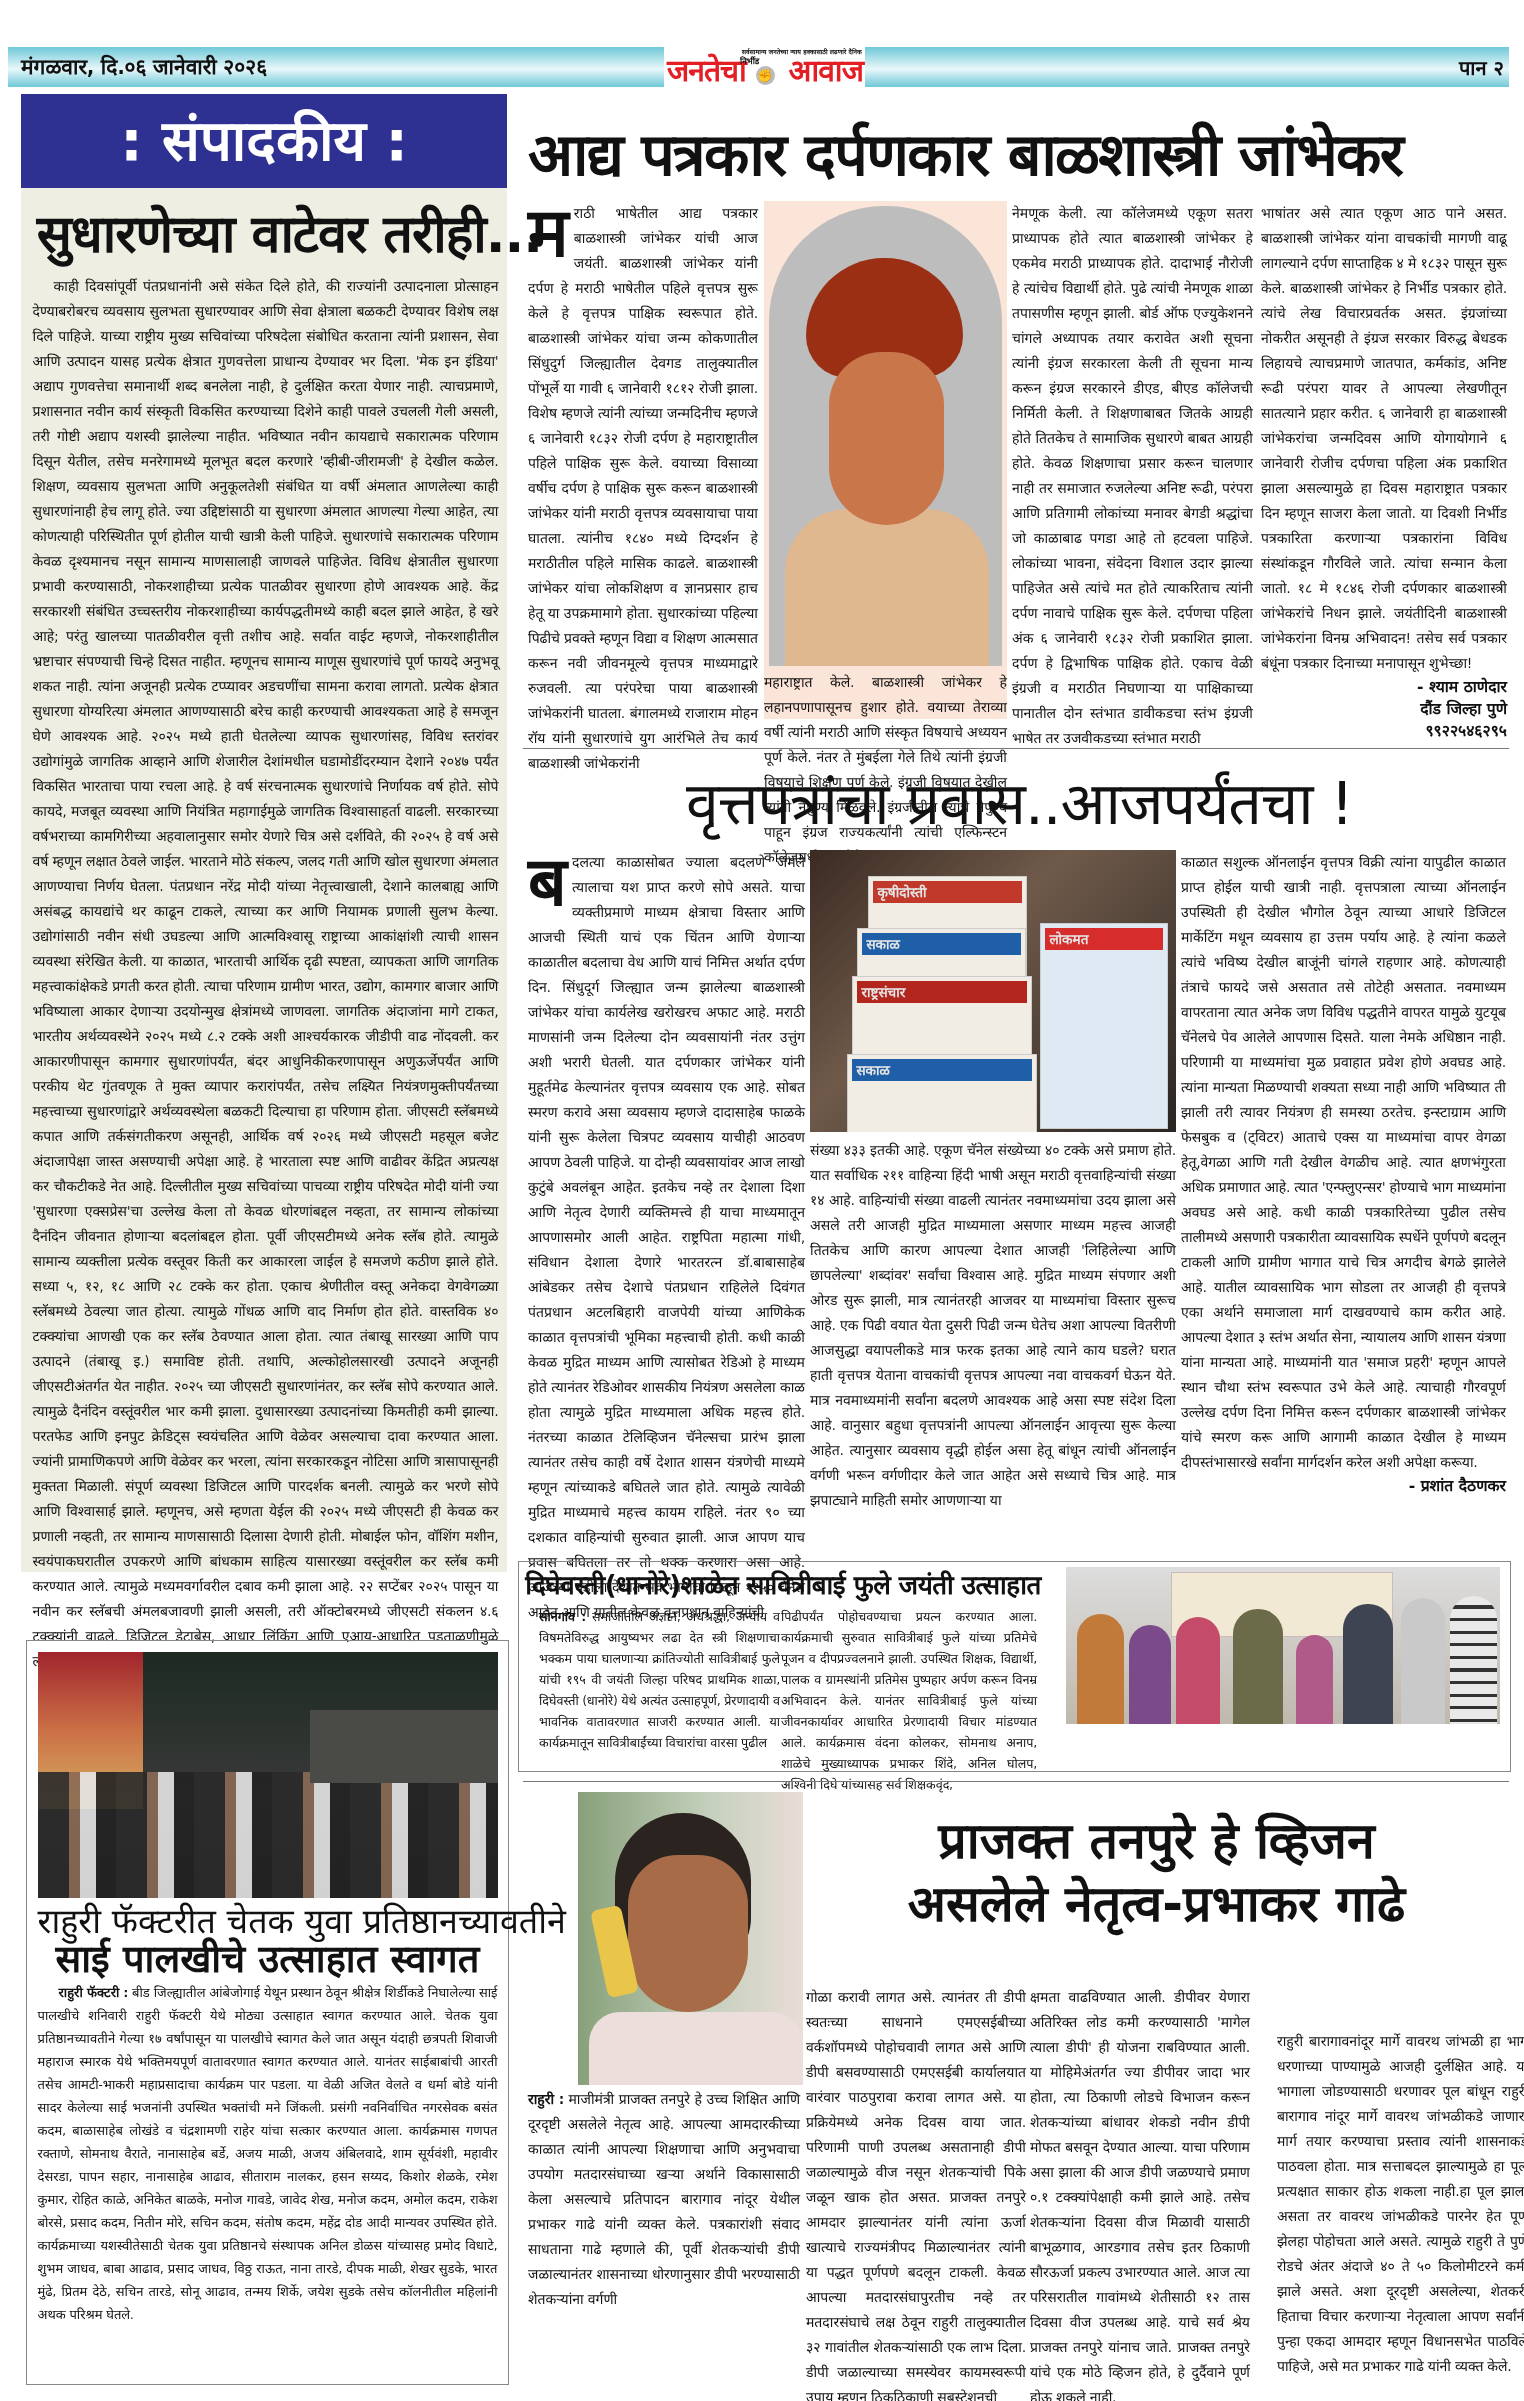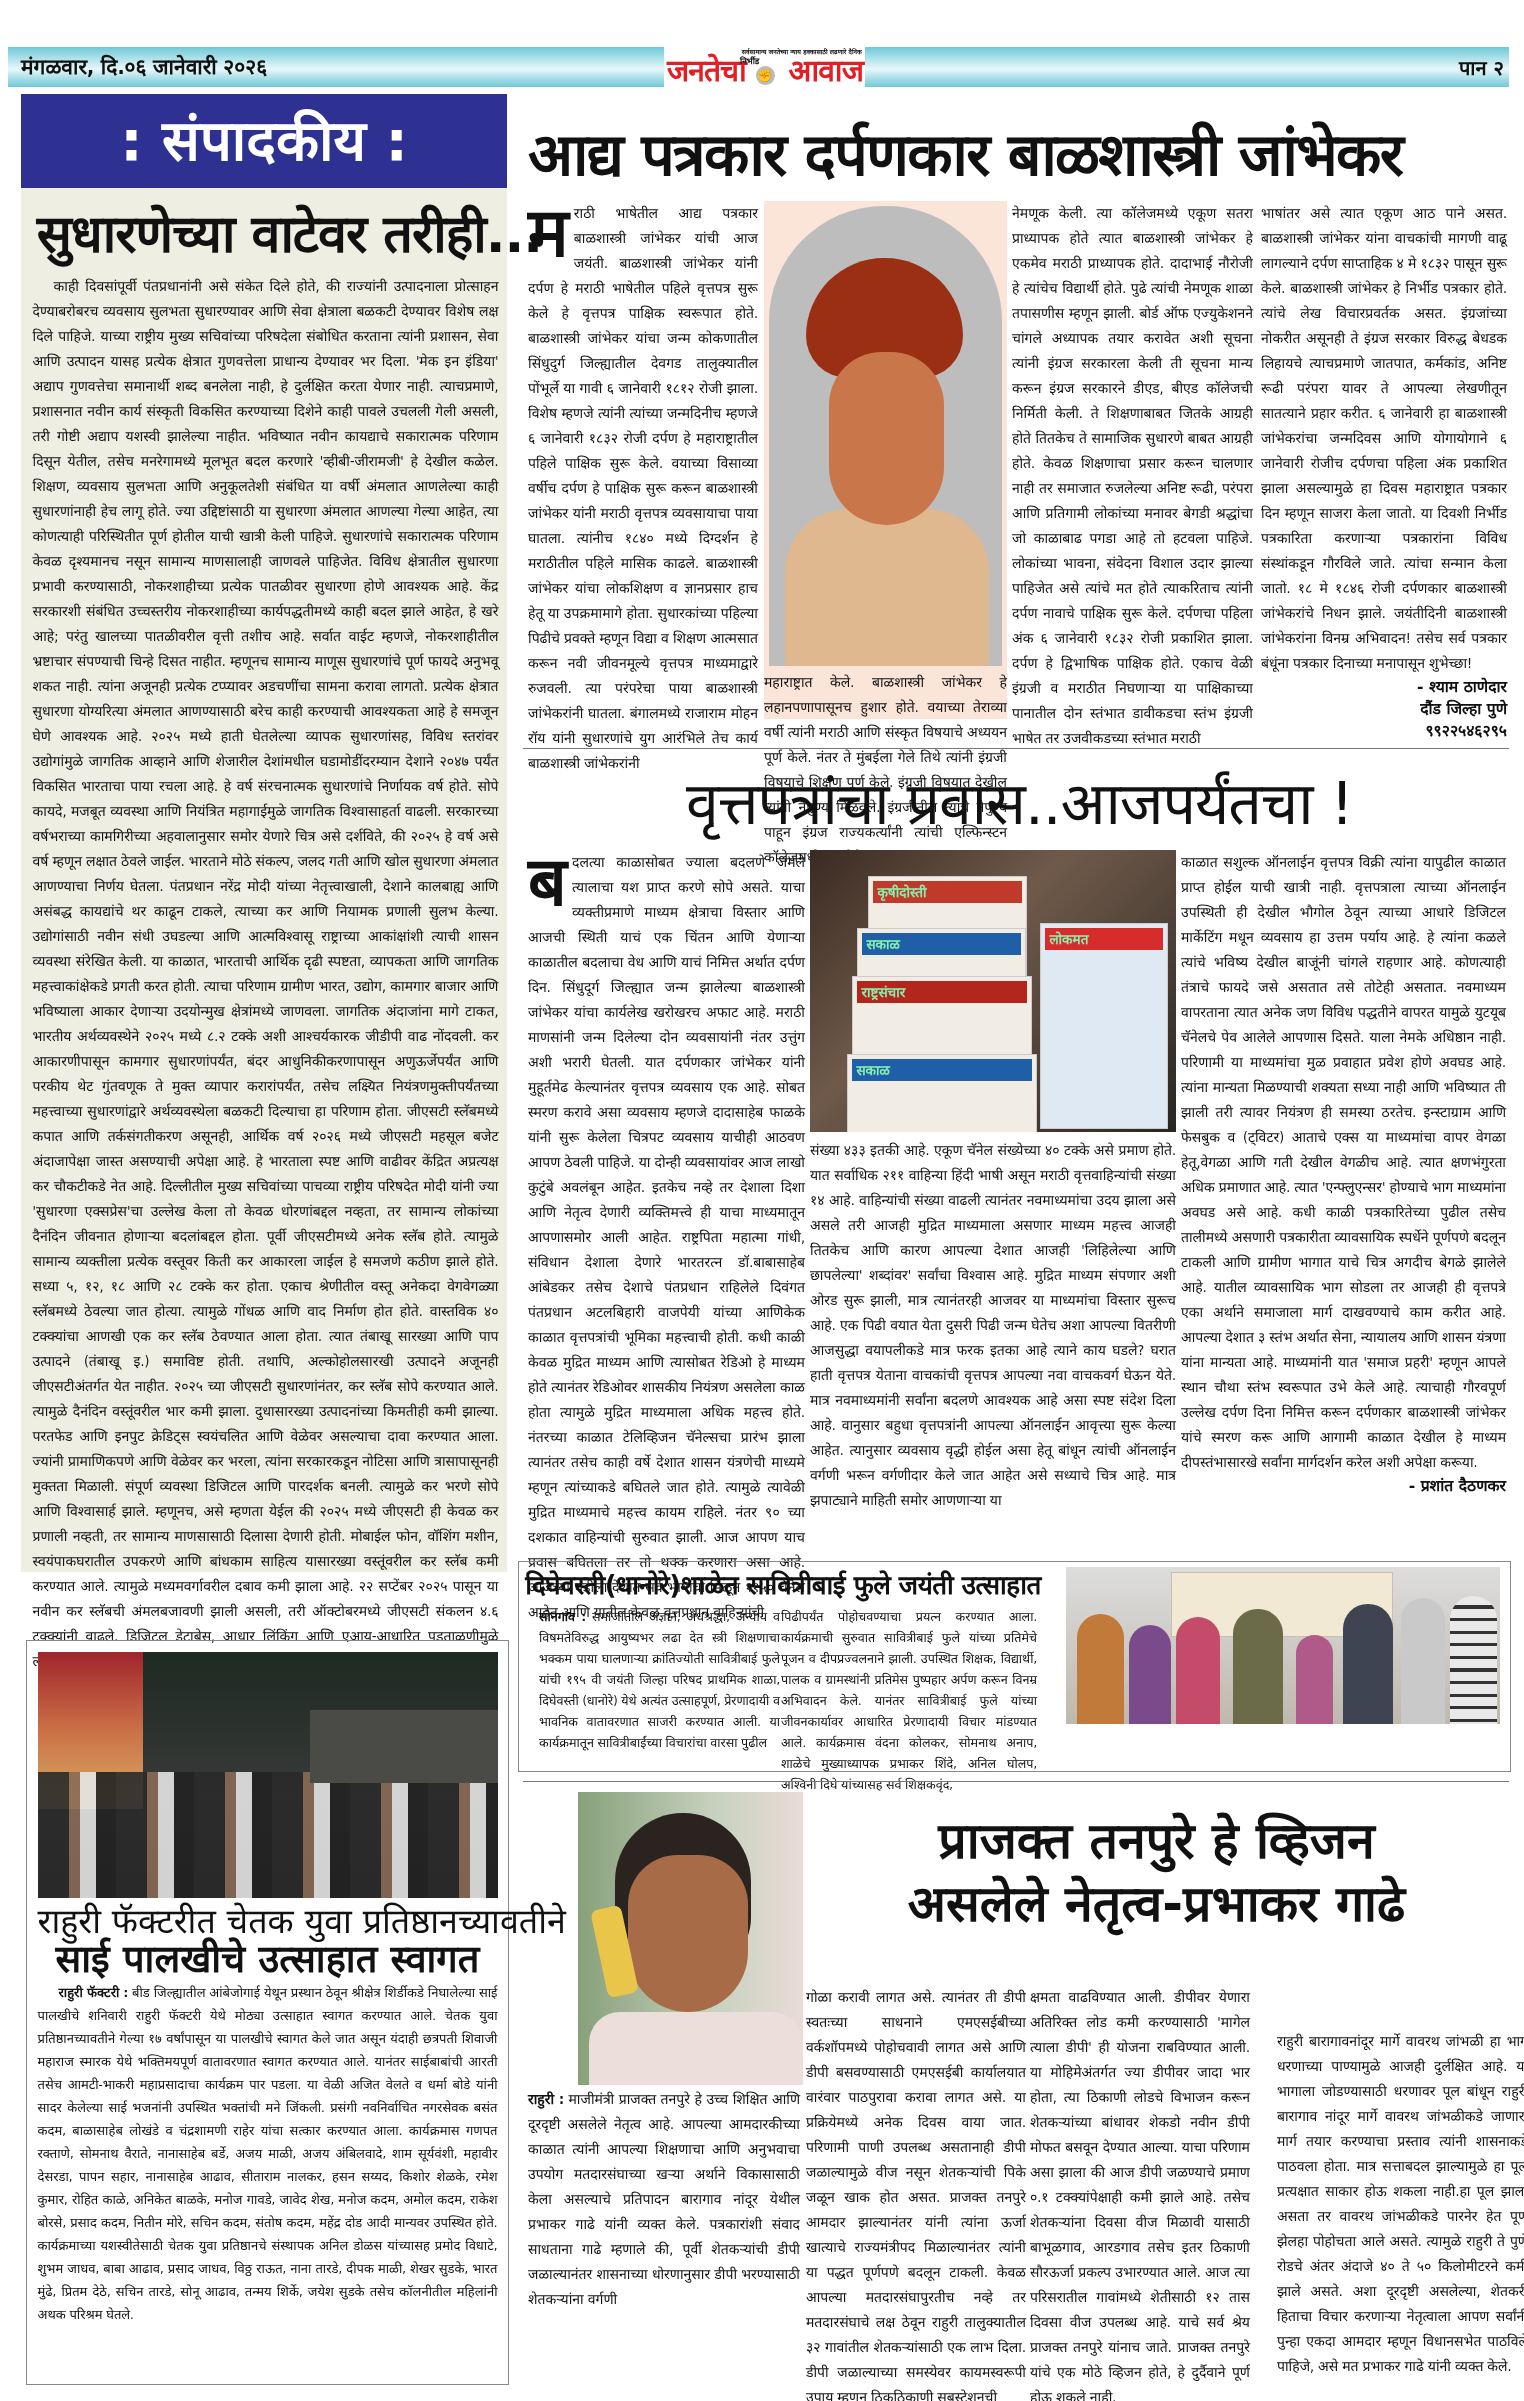--- a/index.html
+++ b/index.html
@@ -42,21 +42,21 @@
   .byline { text-align:right; font-size:15.7px; font-weight:bold; line-height:22px; font-family:"DejaVu Sans", sans-serif; }
 
   
   .hrule { position:absolute; height:1px; background:#777; }
 
   
   #h2 { left:528px; top:761px; width:983px; font-size:59px; font-weight:500; text-align:center; white-space:nowrap; letter-spacing:-1px; }
   #art2-c1 { left:528px; top:850px; width:277px; }
   #papers-img { left:810px; top:850px; width:366px; height:282px; background:linear-gradient(135deg,#3a2a22,#6f5a4a 40%,#2a2522); overflow:hidden; }
   .paper { position:absolute; background:#f1ede4; border:1px solid #ccc; }
-  .paper .mast { position:absolute; left:4.2px; top:4.2px; right:4.2px; height:22px; color:#86efac; font-weight:bold; font-size:13.6px; line-height:22px; padding-left:4.2px; }
+  .paper .mast { position:absolute; left:4.2px; top:4.2px; right:4.2px; height:22px; color:#e5e5e5; font-weight:bold; font-size:13.6px; line-height:22px; padding-left:4.2px; }
   #art2-c2b { left:810px; top:1138px; width:366px; }
   #art2-c3 { left:1181px; top:850px; width:325px; }
 
   
   #savitri { left:518px; top:1561px; width:991px; height:209px; border:1px solid #888; }
   #savitri-title { position:absolute; left:6.3px; top:4.2px; font-size:26px; font-weight:bold; white-space:nowrap; letter-spacing:-0.5px; }
   #savitri-c1 { position:absolute; left:20px; top:44px; width:241px; font-size:12.6px; line-height:21px; }
   #savitri-c2 { position:absolute; left:262px; top:44px; width:256px; font-size:12.6px; line-height:21px; }
   #savitri-photo { position:absolute; left:547px; top:5.2px; width:434px; height:157px; background:linear-gradient(#ddd,#bfb8ad); overflow:hidden; }
   #savitri-caption { position:absolute; left:544px; top:166px; width:439px; font-size:12.6px; line-height:21px; text-align:justify; }

